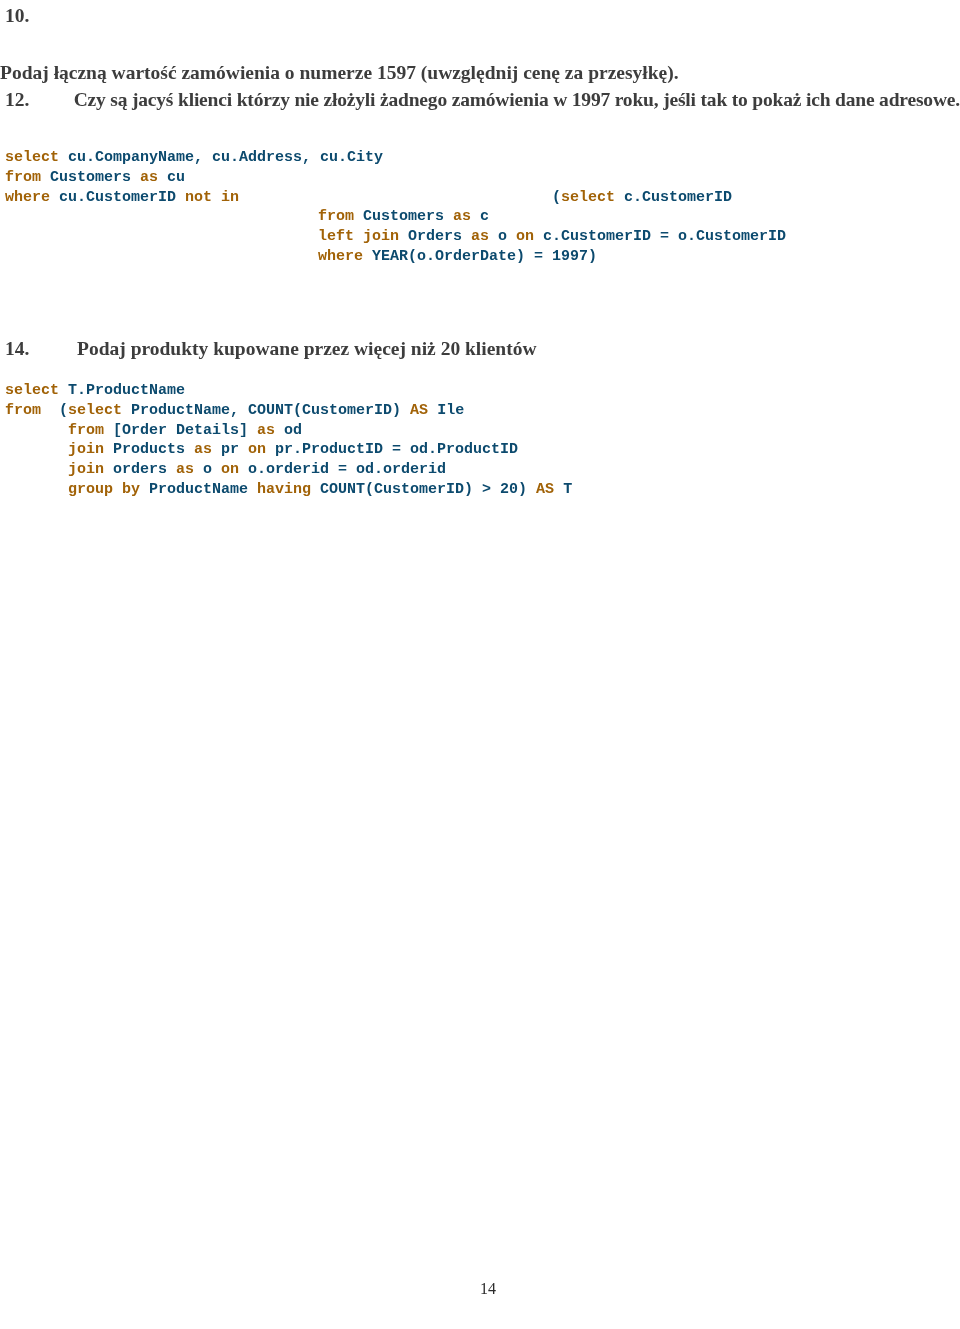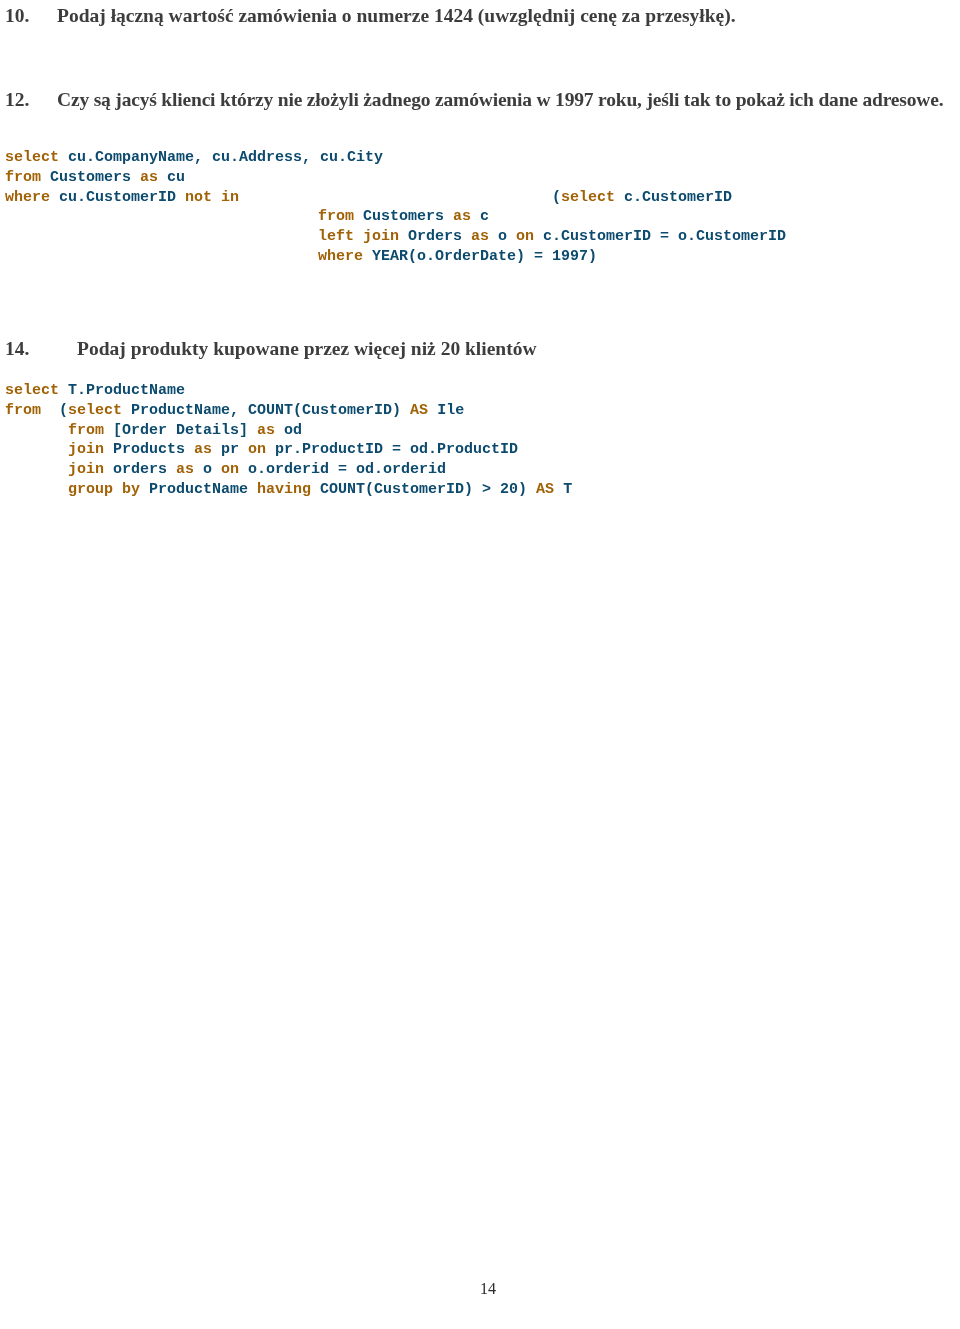--- a/index.html
+++ b/index.html
@@ -40,20 +40,21 @@
     width: 57px;
     flex: 0 0 57px;
     padding-left: 5px;
     box-sizing: border-box;
   }
   .item-text {
     flex: 1 1 auto;
   }
   .item.tight .item-text {
     letter-spacing: -0.18px;
+    text-align: right;
   }
 
   
   .code {
     position: absolute;
     left: 5px;
     font-family: "Liberation Mono", "DejaVu Sans Mono", monospace;
     font-size: 15px;
     line-height: 19.8px;
     font-weight: bold;
@@ -75,23 +76,23 @@
     font-family: "Liberation Serif", serif;
     font-size: 16px;
     color: #2b2b2b;
   }
 </style>
 </head>
 <body>
 
 <div class="page">
 
-  <div class="item" style="top: 4px;">
+  <div class="item" style="top: 4px; flex-direction: column;">
     <span class="item-num">10.</span>
-    <span class="item-text">Podaj łączną wartość zamówienia o numerze 1424 (uwzględnij cenę za przesyłkę).</span>
+    <span class="item-text">Podaj łączną wartość zamówienia o numerze 1597 (uwzględnij cenę za przesyłkę).</span>
   </div>
 
 
   <div class="item tight" style="top: 88px;">
     <span class="item-num">12.</span>
     <span class="item-text">Czy są jacyś klienci którzy nie złożyli żadnego zamówienia w 1997 roku, jeśli tak to pokaż ich dane adresowe.</span>
   </div>
 
   <div class="code" style="top: 148px;"><div><span class="kw">select</span><span class="ident"> cu.CompanyName, cu.Address, cu.City</span></div><div><span class="kw">from</span><span class="ident"> Customers </span><span class="kw">as</span><span class="ident"> cu</span></div><div><span class="kw">where</span><span class="ident"> cu.CustomerID </span><span class="kw">not in</span><span class="indent-sub1"></span><span class="ident">(</span><span class="kw">select</span><span class="ident"> c.CustomerID</span></div><div><span class="indent-sub1"></span><span class="kw">from</span><span class="ident"> Customers </span><span class="kw">as</span><span class="ident"> c</span></div><div><span class="indent-sub1"></span><span class="kw">left join</span><span class="ident"> Orders </span><span class="kw">as</span><span class="ident"> o </span><span class="kw">on</span><span class="ident"> c.CustomerID = o.CustomerID</span></div><div><span class="indent-sub1"></span><span class="kw">where</span><span class="ident"> YEAR(o.OrderDate) = 1997)</span></div></div>
 

